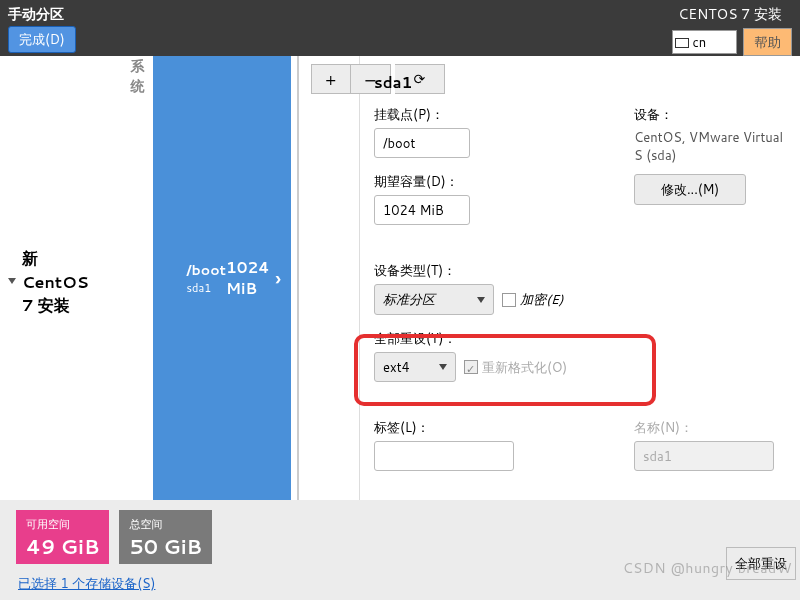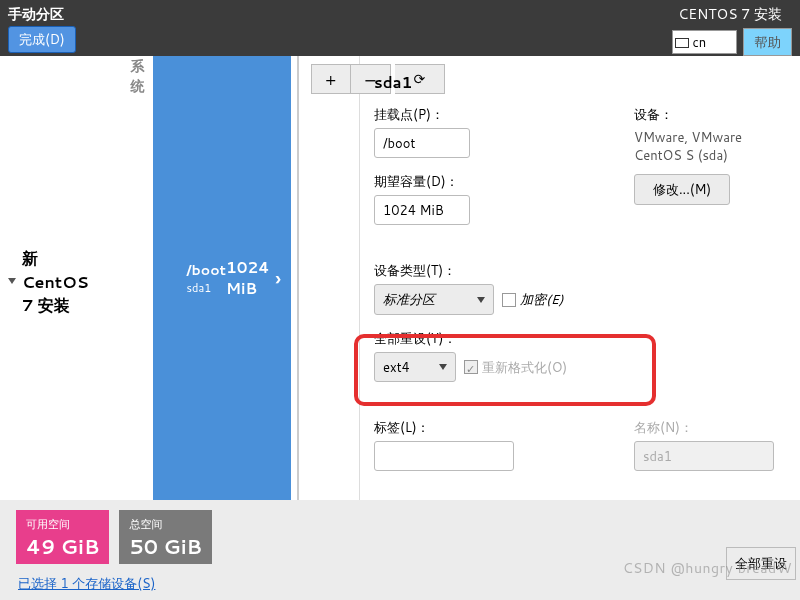--- a/index.html
+++ b/index.html
@@ -5,21 +5,21 @@
 * { box-sizing: border-box; margin: 0; padding: 0; font-family: "Cantarell", "DejaVu Sans", sans-serif; }
 body { width: 800px; height: 600px; background: #ececec; font-size: 13px; overflow: hidden; position: relative; }
 
 
 .topbar { background: #3b3b3b; color: white; height: 56px; display: flex; justify-content: space-between; padding: 4px 8px 0 8px; }
 .top-left .title { font-weight: bold; font-size: 14px; margin-bottom: 2px; }
 .done-btn { background: #5294e2; border: 1px solid #1a5fb4; color: white; padding: 3px 10px; border-radius: 3px; cursor: pointer; font-size: 13px; }
 .top-right { text-align: right; }
 .top-right .installer-title { font-size: 14px; margin-bottom: 4px; padding-right: 10px; }
 .lang-select { background: white; color: black; border: 1px solid #999; padding: 2px 30px 2px 2px; display: inline-flex; align-items: center; cursor: pointer; }
-.help-btn { background: #7dd3fc; color: #555; border: 1px solid #999; padding: 3px 10px; margin-left: 6px; cursor: pointer; }
+.help-btn { background: #fdba74; color: #555; border: 1px solid #999; padding: 3px 10px; margin-left: 6px; cursor: pointer; }
 
 
 .main { display: flex; height: 444px; background: #fff; }
 .left-pane { width: 360px; border-right: 1px solid #ddd; display: flex; flex-direction: row; }
 .tree-header { display: flex; align-items: center; padding: 8px 8px 2px 8px; font-weight: bold; font-size: 16px; }
 .caret { display: inline-block; width: 0; height: 0; border-left: 4px solid transparent; border-right: 4px solid transparent; border-top: 6px solid #555; margin-right: 6px; }
 .tree-section { color: #888; font-size: 14px; padding: 0 8px 2px 34px; font-weight: bold; }
 .mount-row { background: #4a90d9; color: white; padding: 6px 10px 6px 34px; display: flex; align-items: center; cursor: pointer; position: relative; }
 .mount-row .mount-info { flex: 1; }
 .mount-row .mount-name { font-weight: bold; font-size: 14px; }
@@ -37,21 +37,21 @@
 
 .right-pane { flex: 1; padding: 16px 14px 0 14px; position: relative; }
 .part-title { font-weight: bold; font-size: 15px; margin-bottom: 12px; }
 .form-row { display: flex; gap: 40px; }
 .field-group { margin-bottom: 14px; }
 .field-label { font-weight: normal; font-size: 13px; margin-bottom: 4px; }
 .text-input { width: 96px; padding: 5px 8px; border: 1px solid #bbb; background: #fff; border-radius: 3px; font-size: 13px; }
 .select { display: inline-flex; align-items: center; justify-content: space-between; width: 120px; padding: 5px 8px; border: 1px solid #bbb; background: #ececec; border-radius: 3px; font-size: 13px; cursor: pointer; }
 .select .tri { width: 0; height: 0; border-left: 4px solid transparent; border-right: 4px solid transparent; border-top: 6px solid #444; }
 .small-select { width: 82px; }
-.gray-btn { padding: 5px 18px; border: 1px solid #bbb; background: #ececec; border-radius: 3px; cursor: pointer; font-size: 13px; }
+.gray-btn { padding: 5px 26px; border: 1px solid #bbb; background: #ececec; border-radius: 3px; cursor: pointer; font-size: 13px; }
 .checkbox-row { display: inline-flex; align-items: center; gap: 4px; font-size: 13px; margin-left: 8px; }
 .checkbox { width: 14px; height: 14px; border: 1px solid #999; background: #fff; display: inline-block; }
 .checkbox.checked { background: #eee; }
 .checkbox.checked::after { content: "✓"; font-size: 11px; color: #888; position: relative; top: -2px; left: 1px; }
 .muted { color: #aaa; }
 .device-text { color: #555; line-height: 1.4; font-size: 13px; margin-bottom: 10px; }
 
 .red-box { position: absolute; border: 4px solid #e52f2f; border-radius: 10px; pointer-events: none; }
 
 
@@ -121,21 +121,21 @@
           <input class="text-input" value="/boot" style="">
         </div>
         <div class="field-group">
           <div class="field-label">期望容量(D)：</div>
           <input class="text-input" value="1024 MiB" style="">
         </div>
       </div>
       <div>
         <div class="field-group">
           <div class="field-label">设备：</div>
-          <div class="device-text">VMware, VMware CentOS S (sda)</div>
+          <div class="device-text">CentOS, VMware Virtual S (sda)</div>
           <button class="gray-btn">修改...(M)</button>
         </div>
       </div>
     </div>
 
     <div style="height:22px;"></div>
 
     <div class="field-group">
       <div class="field-label">设备类型(T)：</div>
       <div style="display:flex; align-items:center;font-style:italic;">

